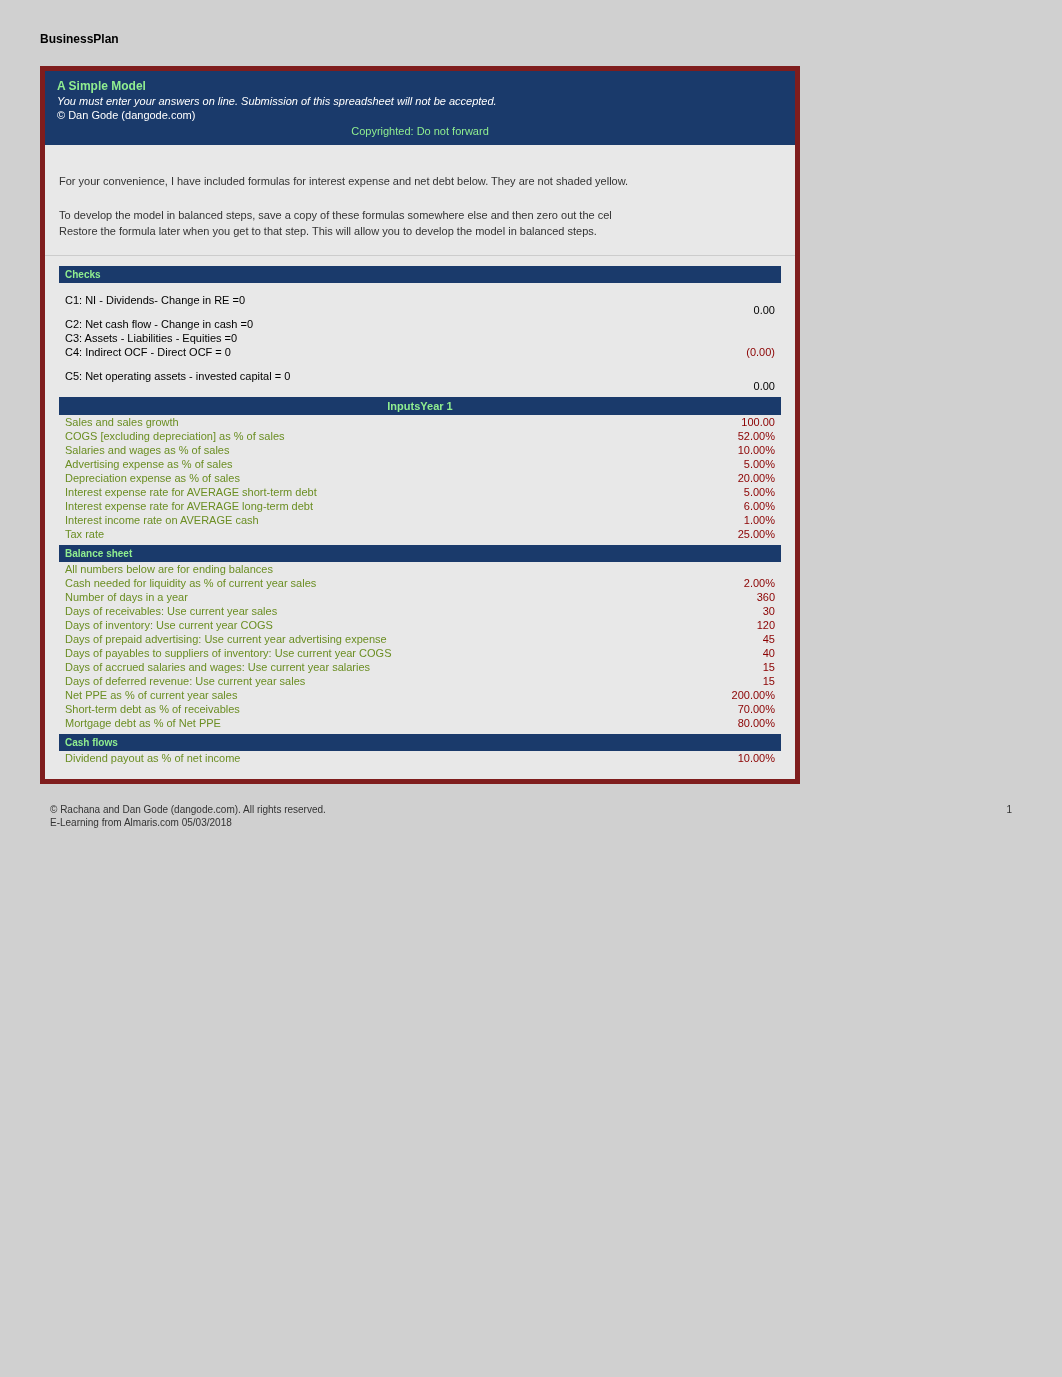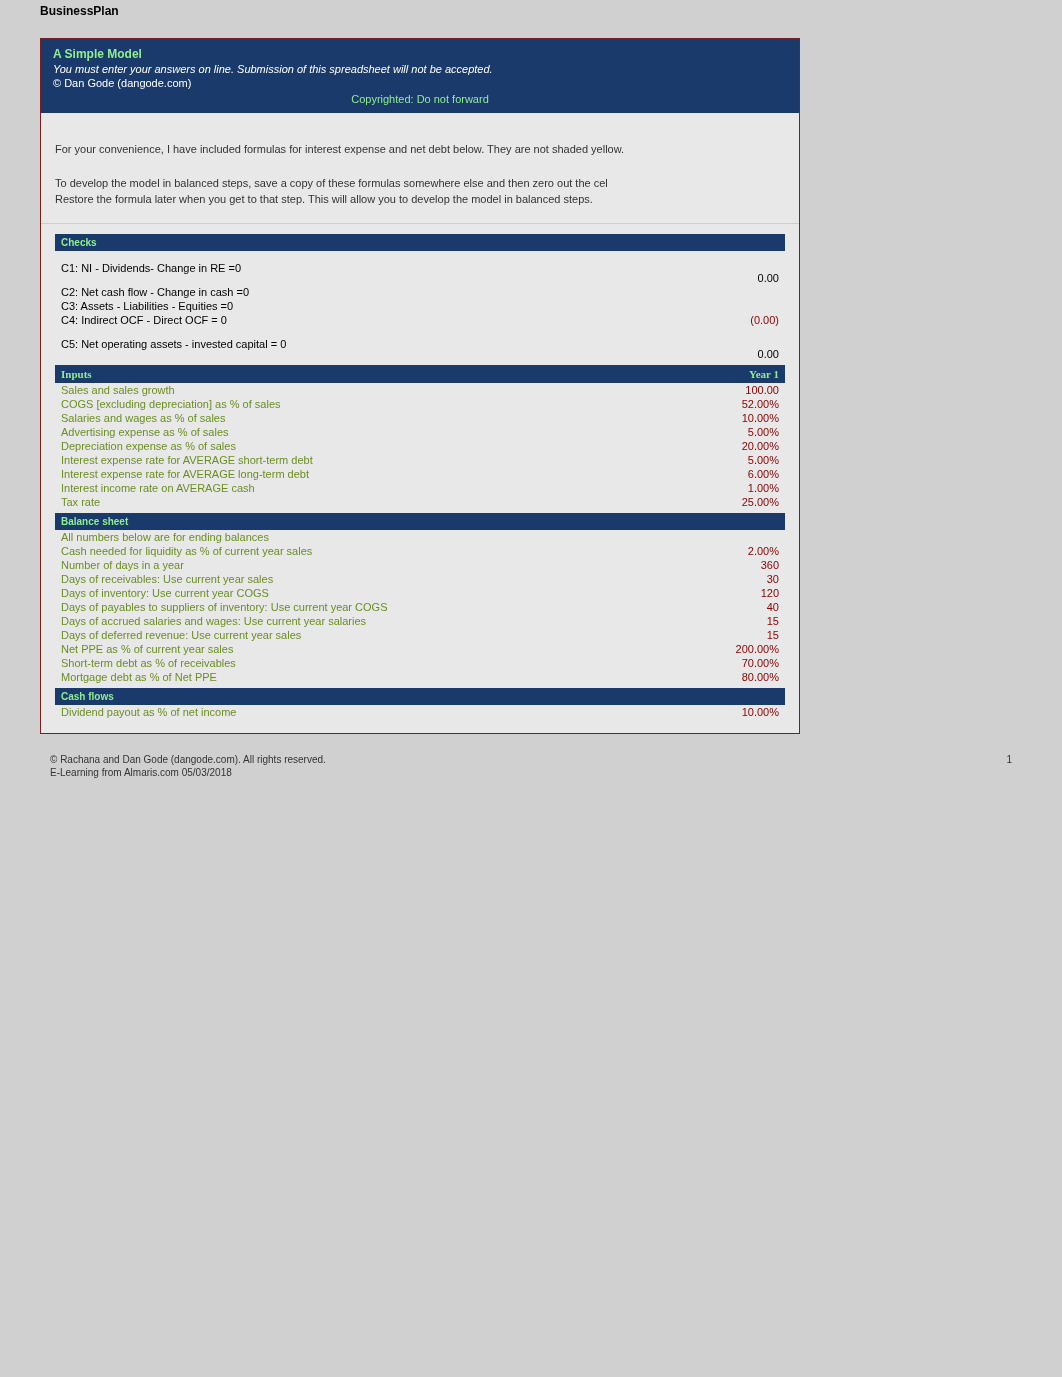--- a/index.html
+++ b/index.html
@@ -8,31 +8,31 @@
       font-size: 12px;
       background: #d0d0d0;
       width: 1062px;
       min-height: 1377px;
       color: #000;
     }
     .page {
       background: #d0d0d0;
       width: 1062px;
       min-height: 1377px;
-      padding: 4px 40px;
+      padding: 32px 40px;
     }
     .app-title {
       font-size: 12px;
       font-weight: bold;
       color: #000;
       margin-bottom: 20px;
     }
     .main-content {
       background: #e8e8e8;
-      border: 1px solid #7f1d1d;
+      border: 5px solid #7f1d1d;
       padding: 0;
       width: 760px;
     }
     .header-dark {
       background: #1a3a6b;
       color: #fff;
       padding: 8px 12px;
     }
     .header-dark .title-row {
       font-size: 12px;
@@ -113,28 +113,27 @@
     .check-row .value {
       min-width: 70px;
       text-align: right;
       color: #000;
     }
     .check-row .value.neg-red {
       color: #8B0000;
     }
     .inputs-header {
       display: flex;
-      justify-content: space-between;
+      justify-content: center;
       background: #1a3a6b;
       color: #90EE90;
       font-weight: bold;
       font-size: 11px;
       padding: 3px 6px;
       margin-top: 4px;
-      font-family: Liberation Serif, serif;
     }
     .footer {
       margin-top: 20px;
       font-size: 10px;
       color: #333;
       display: flex;
       justify-content: space-between;
       padding: 0 10px;
     }
     .footer-left p { margin-bottom: 2px; }
@@ -254,20 +253,24 @@
       </div>
       <div class="data-row">
         <span class="label">Days of receivables: Use current year sales</span>
         <span class="value">30</span>
       </div>
       <div class="data-row">
         <span class="label">Days of inventory: Use current year COGS</span>
         <span class="value">120</span>
       </div>
       <div class="data-row">
+        <span class="label">Days of prepaid advertising: Use current year advertising expense</span>
+        <span class="value">45</span>
+      </div>
+      <div class="data-row">
         <span class="label">Days of payables to suppliers of inventory: Use current year COGS</span>
         <span class="value">40</span>
       </div>
       <div class="data-row">
         <span class="label">Days of accrued salaries and wages: Use current year salaries</span>
         <span class="value">15</span>
       </div>
       <div class="data-row">
         <span class="label">Days of deferred revenue: Use current year sales</span>
         <span class="value">15</span>

